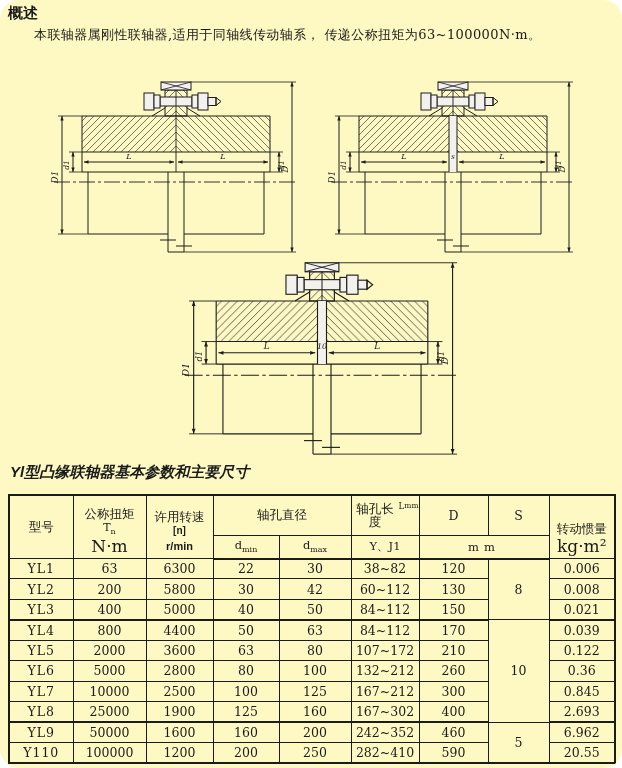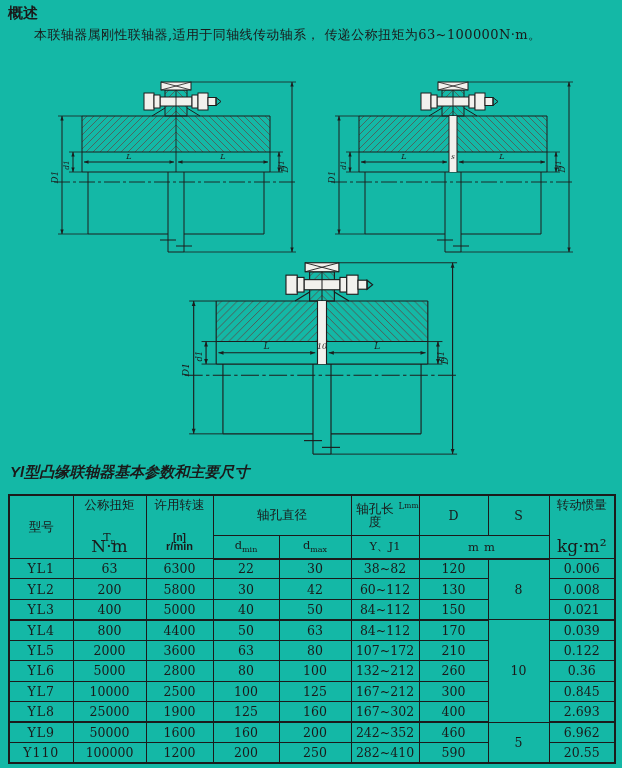--- a/index.html
+++ b/index.html
@@ -1,38 +1,38 @@
 <!DOCTYPE html>
 <html><head>
 <meta charset="utf-8">
 <style>
   html,body{margin:0;padding:0;}
-  .page{position:relative;width:622px;height:768px;background:#14b8a6;color:#1a1a1a;
-        font-family:"DejaVu Serif","Liberation Serif",serif;overflow:hidden;}
+  .page{position:relative;width:622px;height:768px;background:#fef9c3;color:#1a1a1a;
+        font-family:"DejaVu Serif","Liberation Serif",serif;overflow:hidden;border-radius:19px;}
   .overview-heading{position:absolute;left:8px;top:4px;font-size:15px;font-weight:bold;
         font-family:"Liberation Sans",sans-serif;}
   .overview-text{position:absolute;left:8px;top:26px;width:608px;font-size:13px;
         text-indent:2em;letter-spacing:.4px;line-height:1.35;}
   svg.coupling{position:absolute;font-family:"DejaVu Serif",serif;}
   #drawing-1{left:50px;top:76px;width:252px;height:183px;}
   #drawing-2{left:327px;top:76px;width:252px;height:183px;}
   #drawing-3{left:180px;top:256px;width:284px;height:206px;}
   .table-title{position:absolute;left:10px;top:463px;font-size:15px;font-weight:bold;
         font-family:"Liberation Sans",sans-serif;font-style:italic;}
   table.params{position:absolute;left:8px;top:494px;width:606px;height:270px;
         border-collapse:collapse;table-layout:fixed;border:2px solid #1b1b1b;}
   table.params th,table.params td{border:1px solid #1b1b1b;text-align:center;
         vertical-align:middle;padding:0;font-weight:normal;font-size:12.5px;}
   thead th{font-size:13px;}
   thead tr.h2 th{font-size:11.5px;height:22px;}
   thead tr.h1{height:40px;}
   thead tr:last-child th{border-bottom-width:2px;margin-top:15px;}
   tbody tr{height:20px;}
   tbody tr.grp td{border-bottom-width:2px;}
-  .h-top{height:38px;display:flex;flex-direction:column;justify-content:flex-start;line-height:1.15;gap:20px;}
+  .h-top{height:38px;display:flex;flex-direction:column;justify-content:flex-end;line-height:1.15;}
   .h-bot{height:20px;display:flex;align-items:center;justify-content:center;font-size:17px;}
   .stack3{display:flex;flex-direction:row;justify-content:center;line-height:1.05;}
   .tiny{font-size:8.5px;}
   .tinier{font-size:7.5px;}
   .sym{font-size:11px;}
   sub{font-size:8px;}
   .sans{font-family:"Liberation Sans",sans-serif;font-weight:bold;}
   td.model{letter-spacing:1px;}
   td.mmspan,th.mmspan{letter-spacing:5px;}
 </style>

